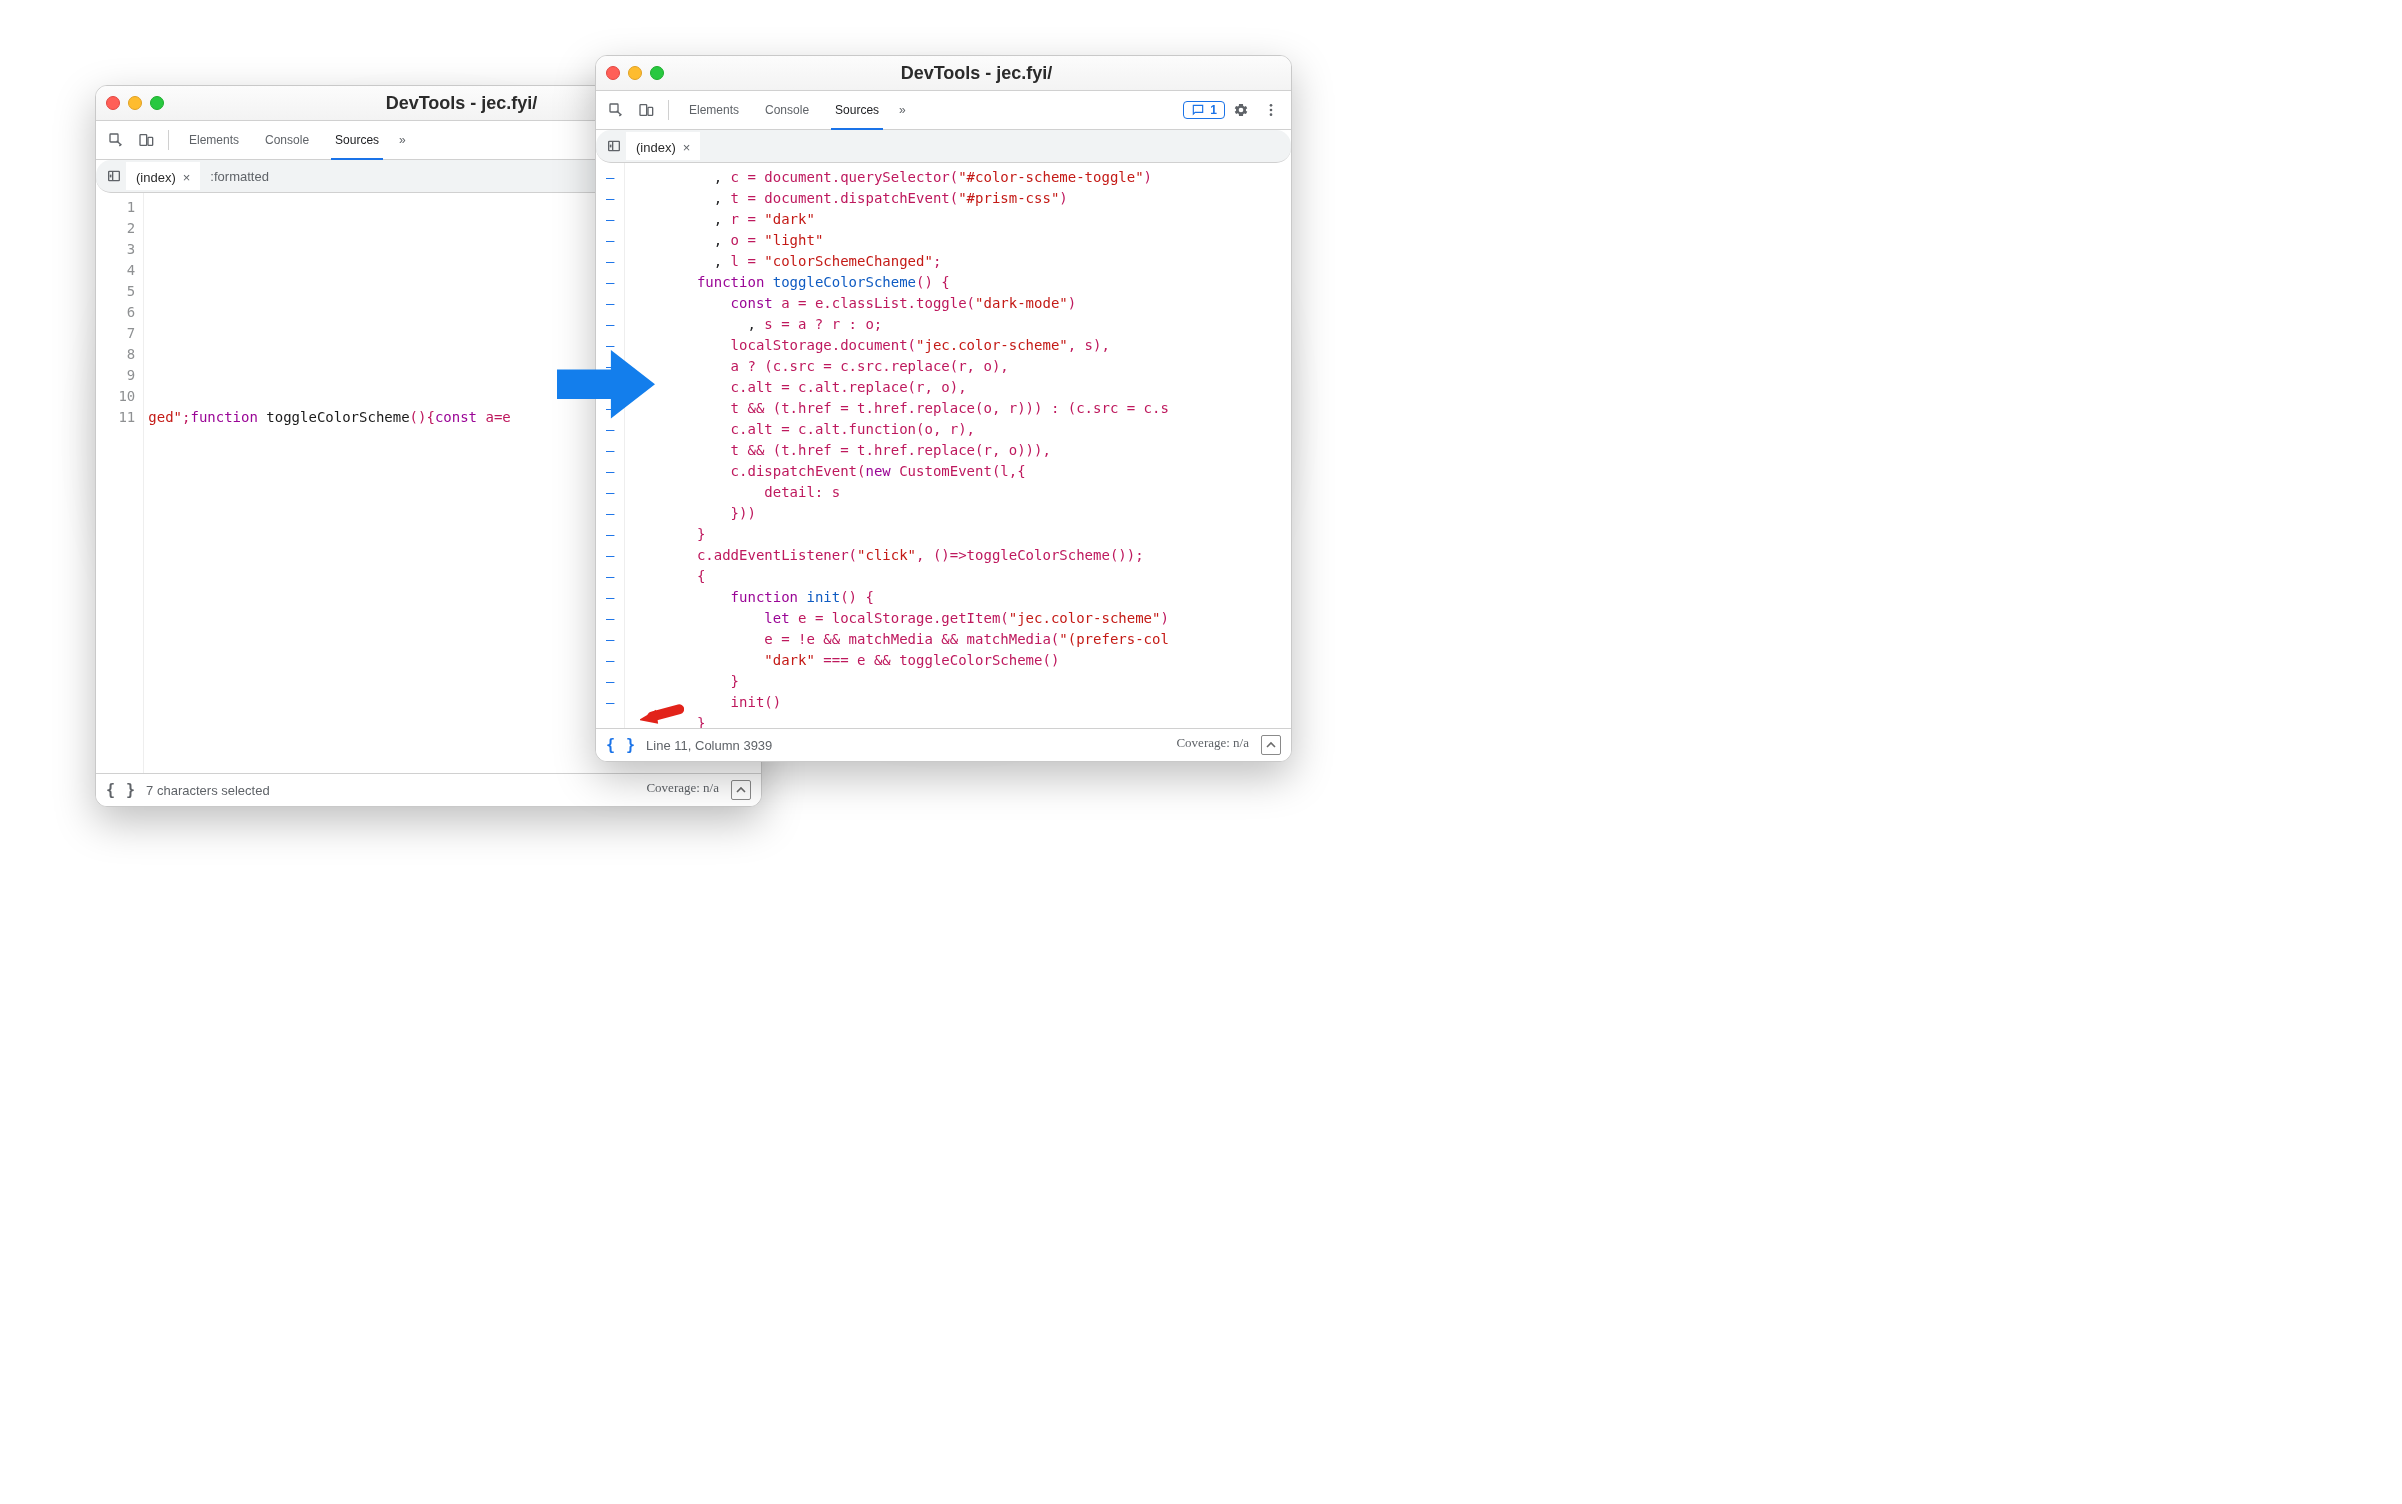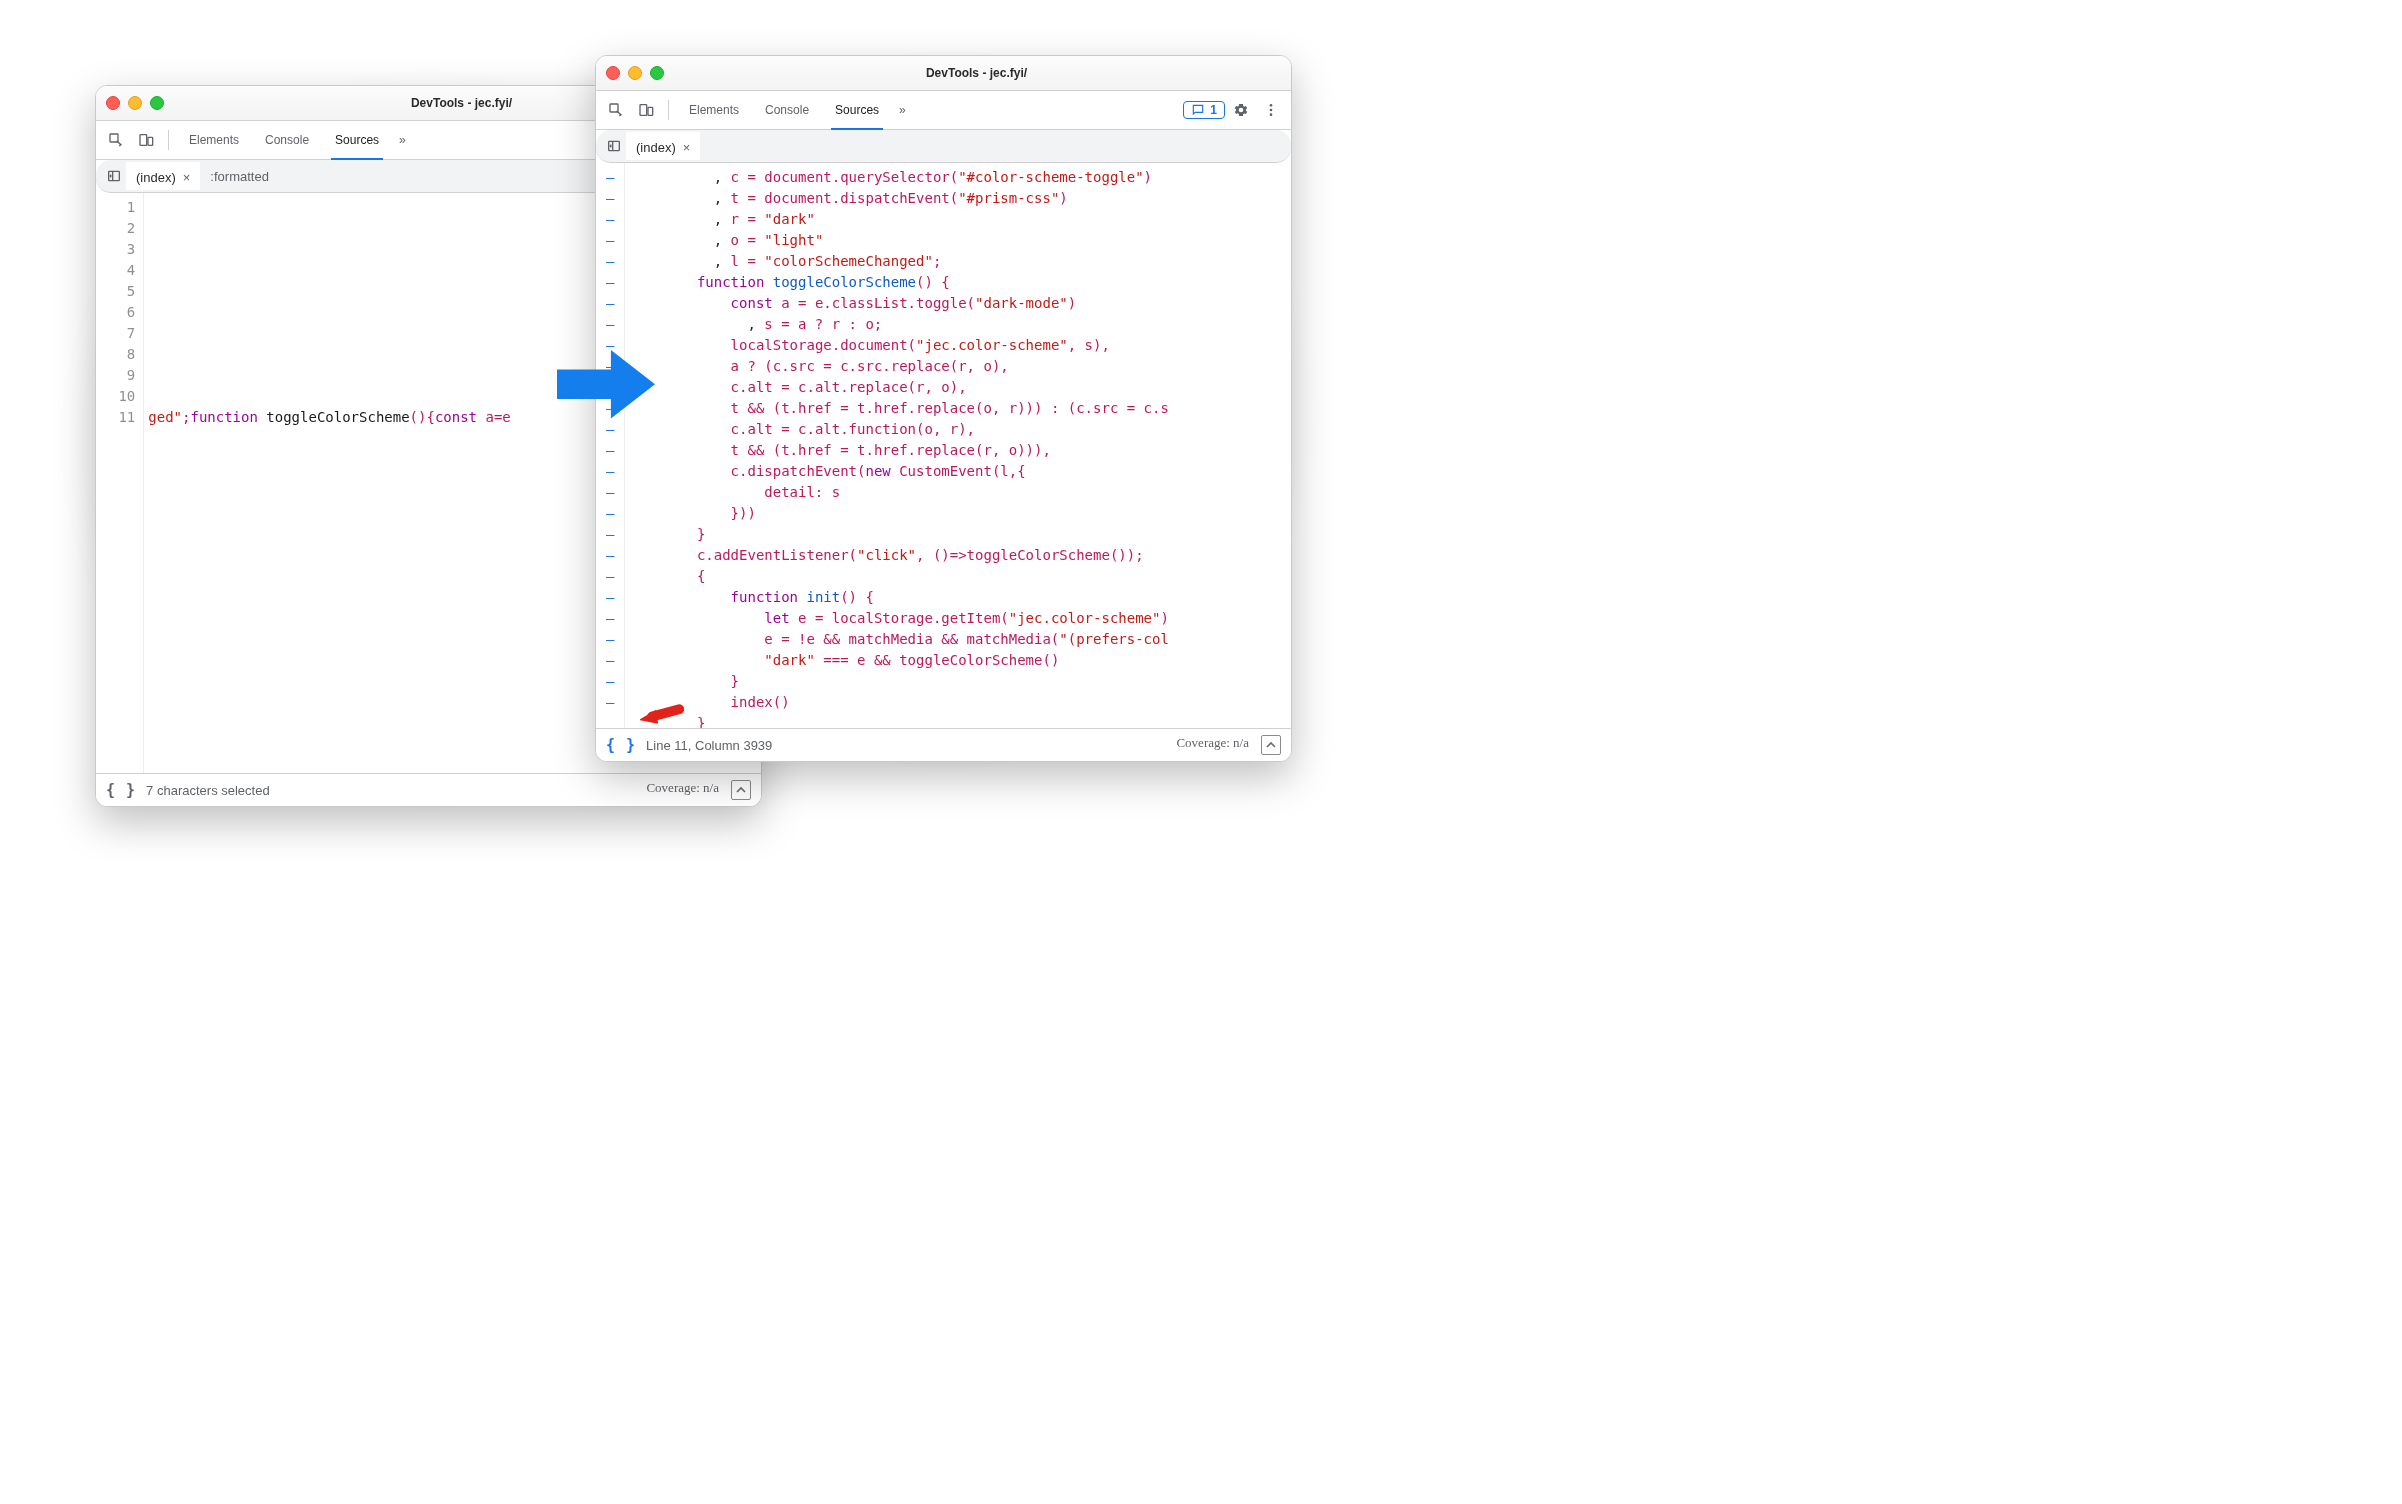--- a/index.html
+++ b/index.html
@@ -25,21 +25,21 @@
   
   .window{position:absolute;background:#fff;border-radius:12px;overflow:hidden;border:1px solid #c9c9c9;box-shadow:0 15px 40px rgba(0,0,0,.25);display:flex;flex-direction:column;}
   .win-a{left:95px;top:85px;width:665px;height:720px;}
   .win-b{left:595px;top:55px;width:695px;height:705px;}
   .titlebar{height:34px;display:flex;align-items:center;padding:0 10px;background:linear-gradient(#fcfcfc,#f3f3f3);border-bottom:1px solid var(--border);gap:8px;}
   .traffic{display:flex;gap:8px;}
   .dot{width:12px;height:12px;border-radius:50%;}
   .dot.r{background:#ff5f57;border:1px solid #e14640;}
   .dot.y{background:#febc2e;border:1px solid #dfa023;}
   .dot.g{background:#28c840;border:1px solid #1dad2c;}
-  .title{flex:1;text-align:center;font-size:12px;font-weight:600;color:#2b2b2b;}
+  .title{flex:1;text-align:center;font-size:18px;font-weight:600;color:#2b2b2b;}
   
   .toolbar{height:38px;display:flex;align-items:center;padding:0 6px;border-bottom:1px solid var(--border);gap:2px;}
   .ico{width:28px;height:28px;display:flex;align-items:center;justify-content:center;color:#5f6368;border-radius:4px;}
   .ico svg{width:16px;height:16px;}
   .sep{width:1px;height:20px;background:var(--border);margin:0 6px;}
   .tab{padding:0 12px;height:38px;display:flex;align-items:center;color:#5f6368;font-size:12px;cursor:default;}
   .tab.active{color:var(--text);position:relative;}
   .tab.active::after{content:'';position:absolute;left:8px;right:8px;bottom:-1px;height:2px;background:var(--blue);}
   .badge{display:flex;align-items:center;gap:5px;background:#fff;border:1px solid var(--blue);color:var(--blue);padding:1px 7px;border-radius:4px;font-size:12px;font-weight:600;margin-left:auto;}
   .badge svg{width:14px;height:14px;}
@@ -276,21 +276,21 @@
           <div class="line"><span>                </span><span class="pl">detail: s</span></div>
           <div class="line"><span>            </span><span class="pl">}))</span></div>
           <div class="line"><span>        </span><span class="pl">}</span></div>
           <div class="line"><span>        </span><span class="pl">c.addEventListener(</span><span class="str">"click"</span><span class="pl">, ()=&gt;toggleColorScheme());</span></div>
           <div class="line"><span>        </span><span class="pl">{</span></div>
           <div class="line"><span>            </span><span class="kw">function</span><span class="name"> init</span><span class="pl">() {</span></div>
           <div class="line"><span>                </span><span class="kw">let</span><span class="pl"> e = localStorage.getItem(</span><span class="str">"jec.color-scheme"</span><span class="pl">)</span></div>
           <div class="line"><span>                </span><span class="pl">e = !e &amp;&amp; matchMedia &amp;&amp; matchMedia(</span><span class="str">"(prefers-col</span></div>
           <div class="line"><span>                </span><span class="str">"dark"</span><span class="pl"> === e &amp;&amp; toggleColorScheme()</span></div>
           <div class="line"><span>            </span><span class="pl">}</span></div>
-          <div class="line"><span>            </span><span class="pl">index()</span></div>
+          <div class="line"><span>            </span><span class="pl">init()</span></div>
           <div class="line"><span>        </span><span class="pl">}</span></div>
         </div>
     </div>
 
     <div class="status">
       <span class="pretty active">{ }</span>
       <span>Line 11, Column 3939</span>
       <span class="right">
         <span>Coverage: n/a</span>
         <span class="drawerbtn">

